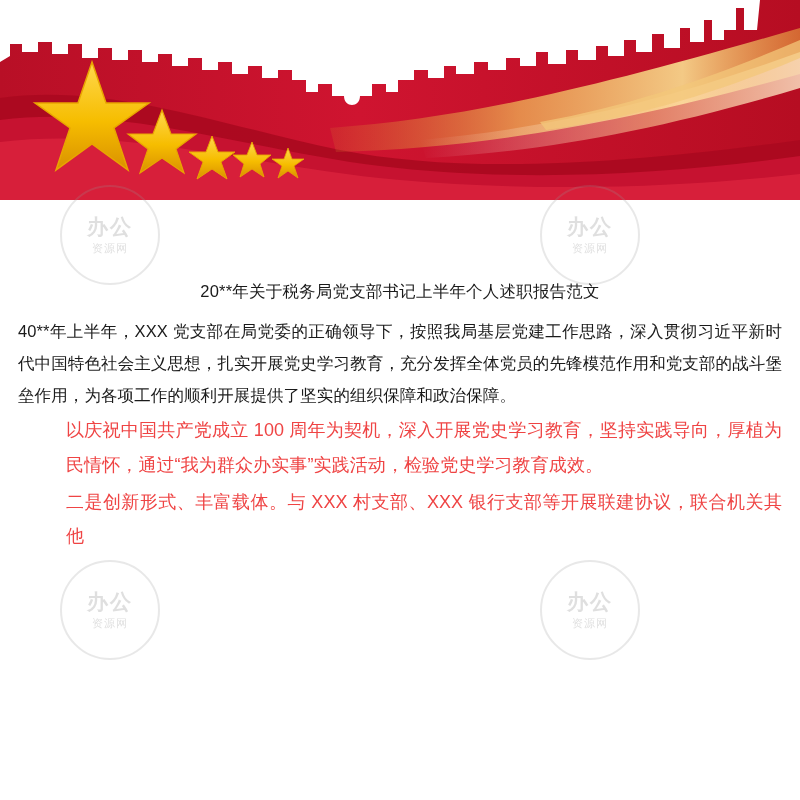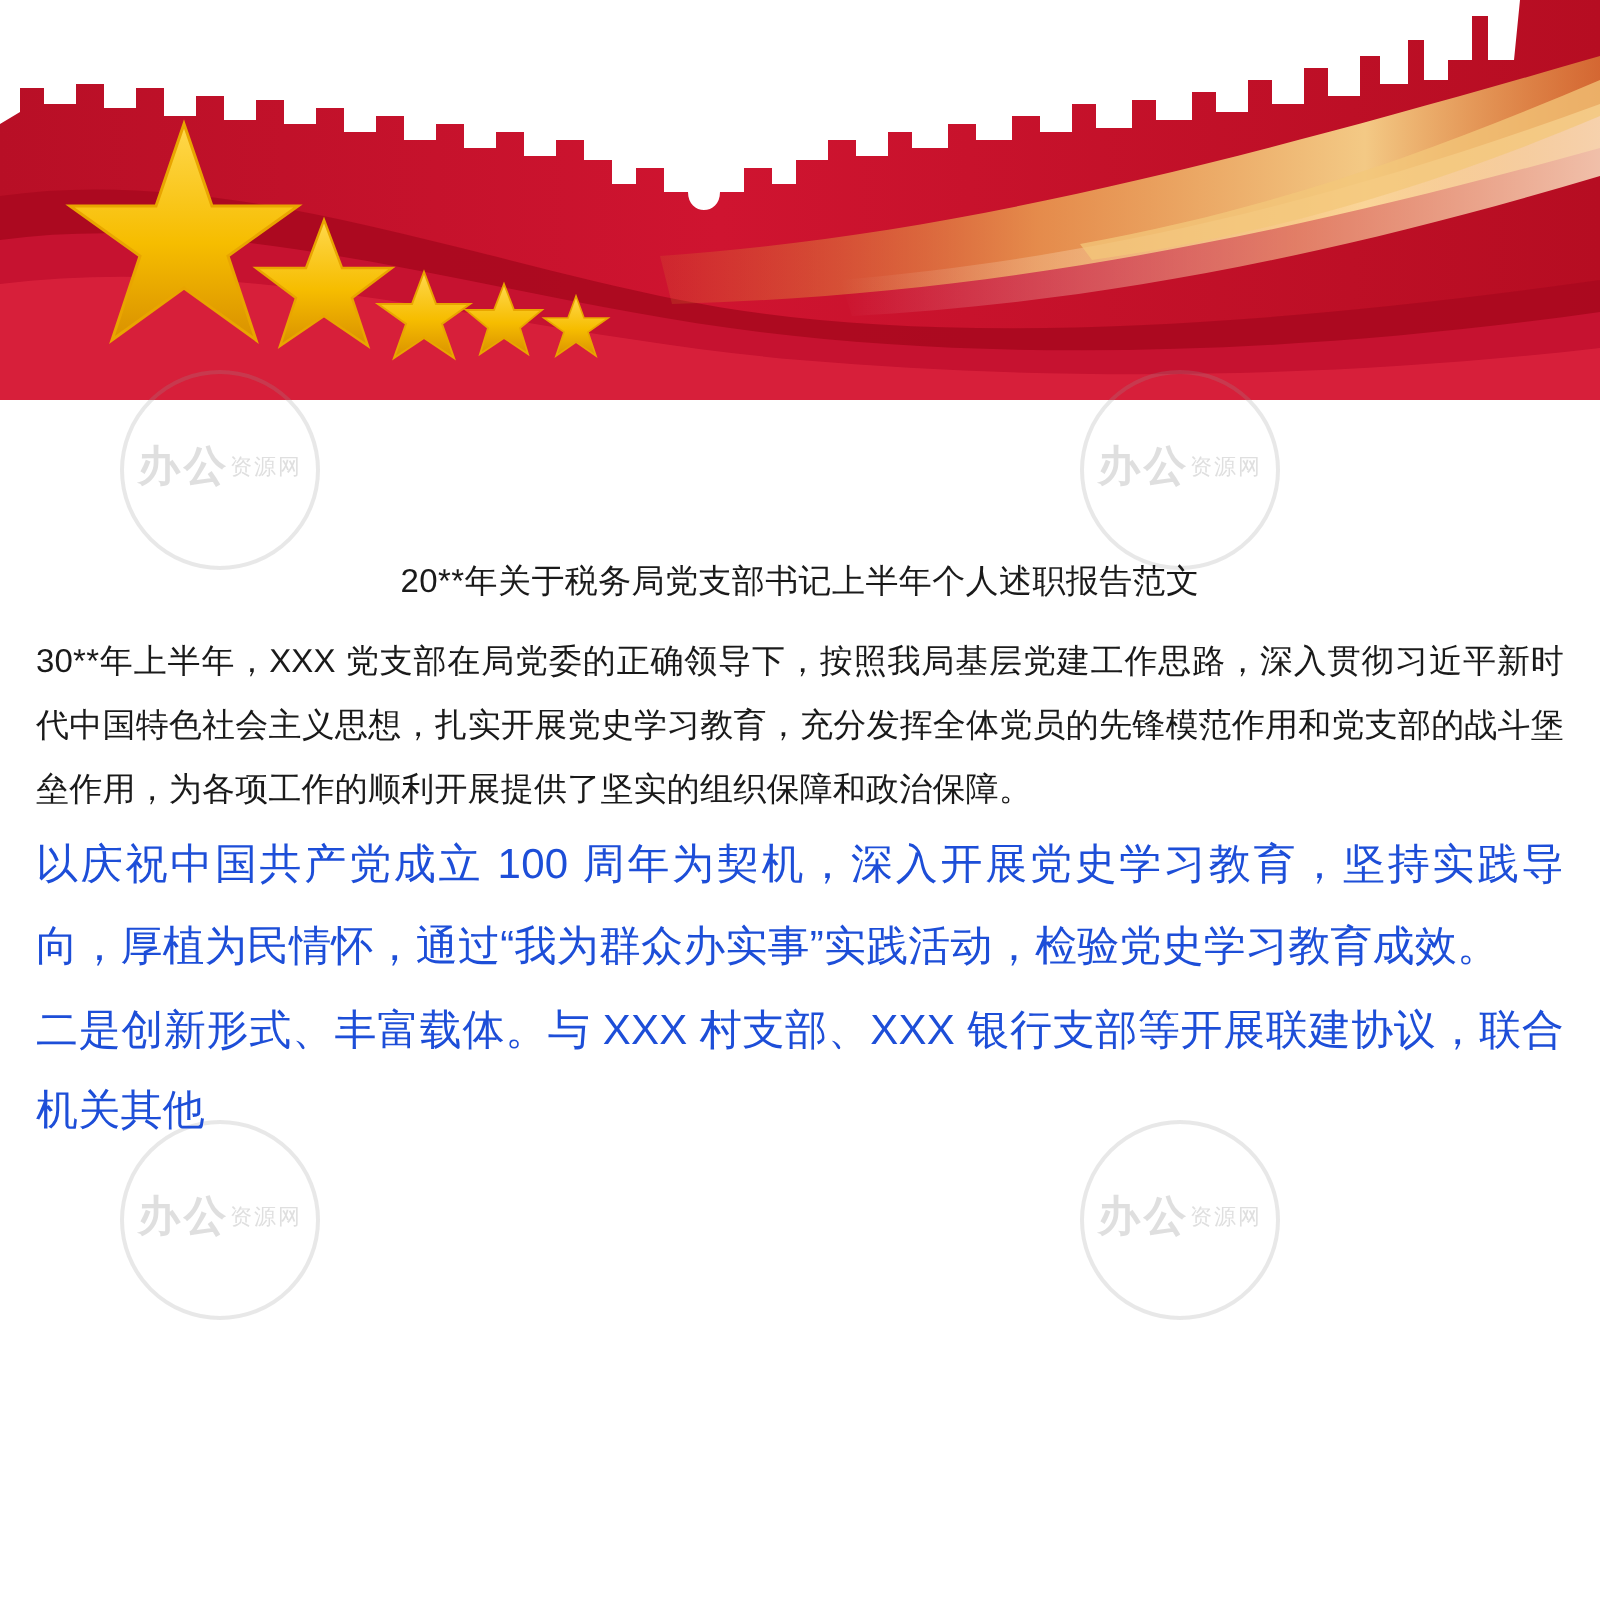--- a/index.html
+++ b/index.html
@@ -33,21 +33,21 @@
   .watermark {
     position: absolute;
     width: 96px;
     height: 96px;
     border-radius: 50%;
     border: 2px solid rgba(150,150,150,0.22);
     color: rgba(150,150,150,0.30);
     display: flex;
     align-items: center;
     justify-content: center;
-    flex-direction: row;
+    flex-direction: column;
     font-size: 11px;
     line-height: 1.25;
     text-align: left;
     letter-spacing: 1px;
     pointer-events: none;
     user-select: none;
   }
   .watermark .wm-big {
     font-size: 21px;
     letter-spacing: 2px;
@@ -85,25 +85,26 @@
   .section-heading {
     margin-top: 28px;
     font-size: 16.5px;
     font-weight: bold;
     line-height: 1.9;
     color: #000000;
     letter-spacing: 0.2px;
   }
   .para-tight {
     margin-top: 2px;
-    font-size: 21px;
+    font-size: 18px;
     line-height: 1.92;
-    color: #1d4ed8;
+    color: #ef4444;
     text-align: justify;
     letter-spacing: 0.1px;
+    margin-left: 48px;
   }
   .clip-bottom {
     position: absolute;
     left: 0; top: 790px;
     width: 800px; height: 10px;
     background: #ffffff;
     pointer-events: none;
   }
 </style>
 </head>
@@ -196,20 +197,20 @@
   <div>资源网</div>
 </div>
 <div class="watermark wm-4">
   <div class="wm-big">办公</div>
   <div>资源网</div>
 </div>
 
 <div class="doc">
   <div class="doc-title">20**年关于税务局党支部书记上半年个人述职报告范文</div>
 
-  <div class="para">30**年上半年，XXX 党支部在局党委的正确领导下，按照我局基层党建工作思路，深入贯彻习近平新时代中国特色社会主义思想，扎实开展党史学习教育，充分发挥全体党员的先锋模范作用和党支部的战斗堡垒作用，为各项工作的顺利开展提供了坚实的组织保障和政治保障。</div>
+  <div class="para">40**年上半年，XXX 党支部在局党委的正确领导下，按照我局基层党建工作思路，深入贯彻习近平新时代中国特色社会主义思想，扎实开展党史学习教育，充分发挥全体党员的先锋模范作用和党支部的战斗堡垒作用，为各项工作的顺利开展提供了坚实的组织保障和政治保障。</div>
 
 
   <div class="para-tight">以庆祝中国共产党成立 100 周年为契机，深入开展党史学习教育，坚持实践导向，厚植为民情怀，通过“我为群众办实事”实践活动，检验党史学习教育成效。</div>
   <div class="para-tight">二是创新形式、丰富载体。与 XXX 村支部、XXX 银行支部等开展联建协议，联合机关其他</div>
 </div>
 
 <div class="clip-bottom"></div>
 
 </body></html>

